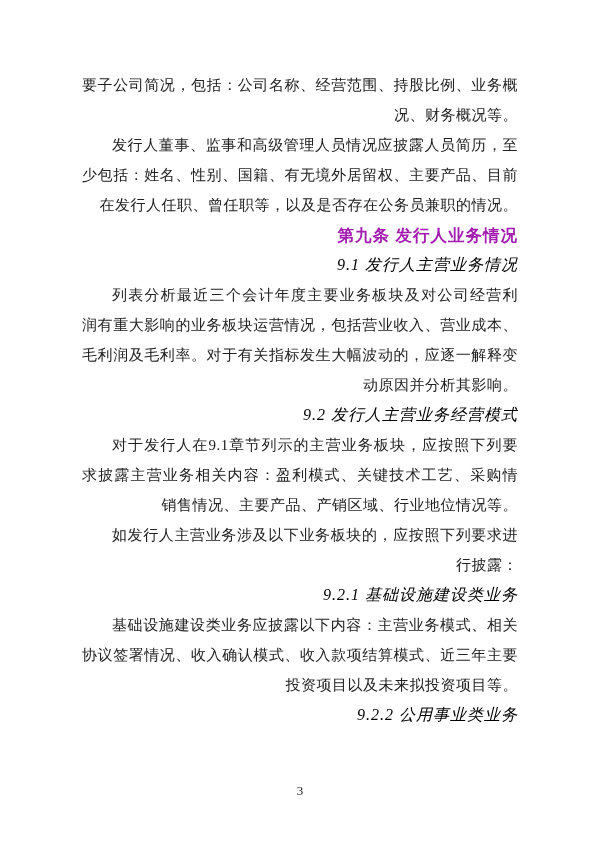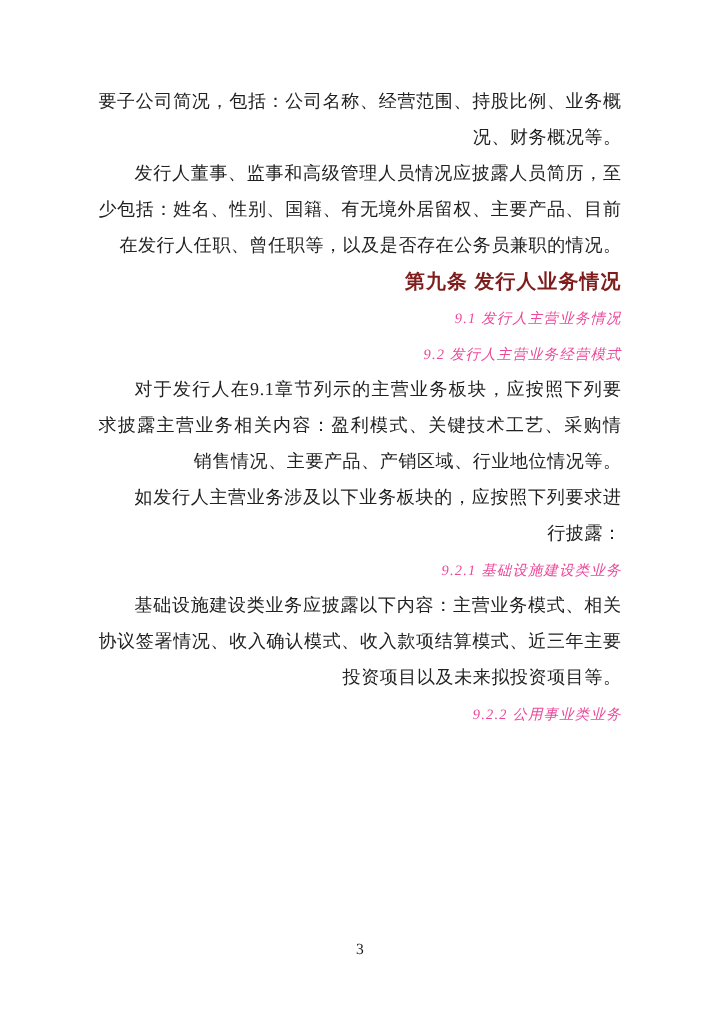--- a/index.html
+++ b/index.html
@@ -36,28 +36,28 @@
     text-align: justify;
     text-align-last: justify;
   }
   .line.indent {
     text-indent: 2em;
   }
   .block.h1 .line {
     font-family: "Liberation Sans", sans-serif;
     font-weight: bold;
     font-size: 16.5px;
-    color: #7f1d1d;
+    color: #a21caf;
     letter-spacing: 1px;
   }
   .block.h2 .line {
     font-style: italic;
     font-weight: 400;
-    font-size: 12px;
-    color: #ec4899;
+    font-size: 16px;
+    color: #000000;
     letter-spacing: 1px;
   }
   .page-number {
     position: absolute;
     top: 781px;
     left: 0;
     width: 100%;
     height: 20px;
     line-height: 20px;
     text-align: center;
@@ -78,20 +78,26 @@
         <div class="line fill indent">发行人董事、监事和高级管理人员情况应披露人员简历，至</div>
         <div class="line fill">少包括：姓名、性别、国籍、有无境外居留权、主要产品、目前</div>
         <div class="line">在发行人任职、曾任职等，以及是否存在公务员兼职的情况。</div>
       </div>
       <div class="block h1">
         <div class="line indent">第九条 发行人业务情况</div>
       </div>
       <div class="block h2">
         <div class="line indent">9.1 发行人主营业务情况</div>
       </div>
+      <div class="block body">
+        <div class="line fill indent">列表分析最近三个会计年度主要业务板块及对公司经营利</div>
+        <div class="line fill">润有重大影响的业务板块运营情况，包括营业收入、营业成本、</div>
+        <div class="line fill">毛利润及毛利率。对于有关指标发生大幅波动的，应逐一解释变</div>
+        <div class="line">动原因并分析其影响。</div>
+      </div>
       <div class="block h2">
         <div class="line indent">9.2 发行人主营业务经营模式</div>
       </div>
       <div class="block body">
         <div class="line fill indent">对于发行人在9.1章节列示的主营业务板块，应按照下列要</div>
         <div class="line fill">求披露主营业务相关内容：盈利模式、关键技术工艺、采购情况、</div>
         <div class="line">销售情况、主要产品、产销区域、行业地位情况等。</div>
       </div>
       <div class="block body">
         <div class="line fill indent">如发行人主营业务涉及以下业务板块的，应按照下列要求进</div>

